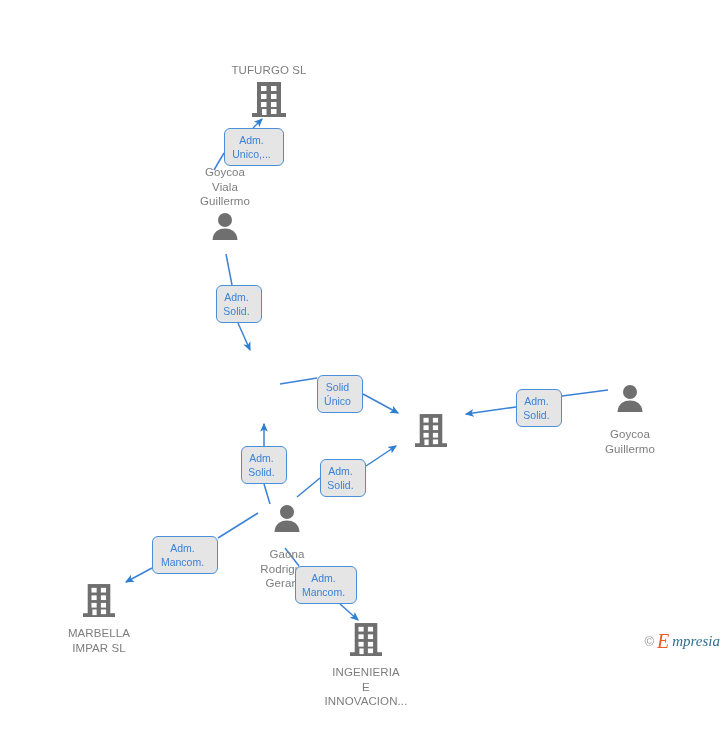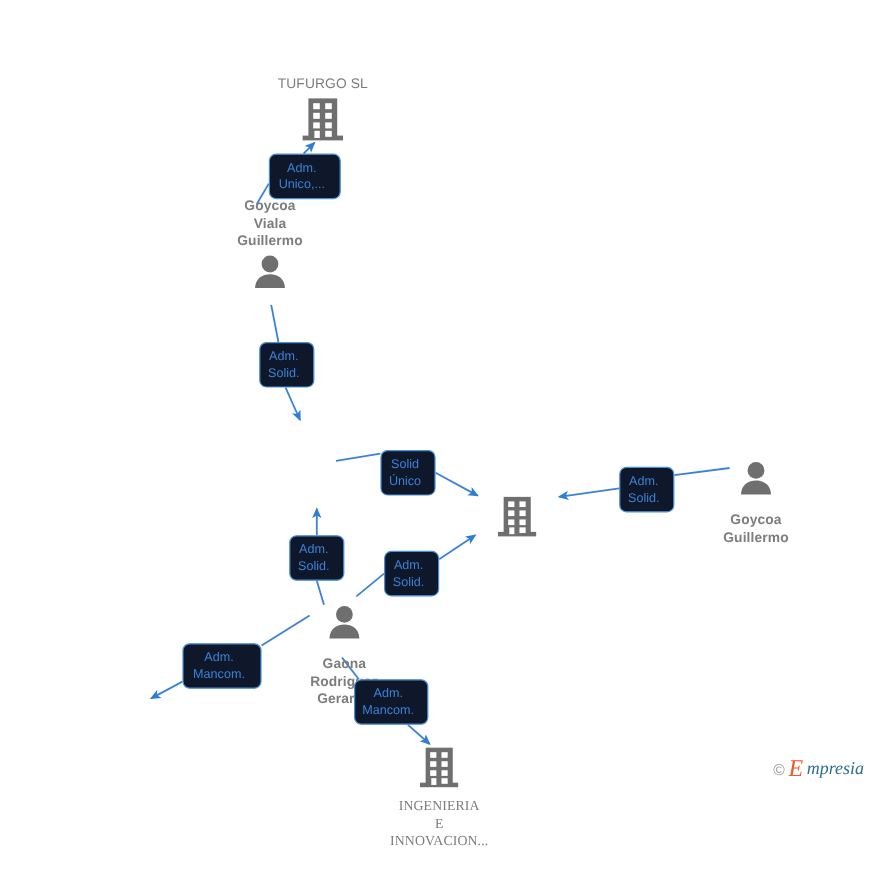--- a/index.html
+++ b/index.html
@@ -30,37 +30,37 @@
   .node .label{
     display:block;
     font-size:11.5px;
     line-height:14.5px;
     color:#7a7a7a;
     margin-top:2px;
     letter-spacing:.1px;
     white-space:pre-line;
   }
   .node.company .label{color:#7d7d7d;}
-  .node.person  .label{color:#7d7d7d;font-weight:bold;}
+  .node.person  .label{color:#7d7d7d;}
   .node.focus .label{
     color:#6b6b6b;
     font-weight:bold;
     font-size:11.5px;
     letter-spacing:.3px;
   }
   
   .node.above .label{margin-top:0;margin-bottom:2px;}
 
   
   .chip{
     position:absolute;
     box-sizing:border-box;
     border:1.4px solid #4a90d9;
     border-radius:6px;
-    background:#0f172a;
+    background:#e5e5e5;
     color:#3b82d6;
     font-size:10.5px;
     line-height:14px;
     text-align:center;
     padding:4px 5px 5px 0;
     white-space:pre-line;
     z-index:5;
   }
 
   
@@ -190,22 +190,40 @@
       <svg width="30" height="30" viewBox="0 0 30 30" xmlns="http://www.w3.org/2000/svg">
         <circle cx="15" cy="9" r="7" fill="#6f6f6f"></circle>
         <path d="M2.5,29 C3,20.5 9,17.5 15,17.5 C21,17.5 27,20.5 27.5,29 Z" fill="#6f6f6f"></path>
       </svg>
     </span>
     <span class="label">Gaona
 Rodriguez
 Gerardo</span>
   </div>
 
-
-  <div class="node company" style="left:366px;top:621px;font-family:Liberation Serif, serif;">
+  <div class="node company" style="left:99px;top:582px;">
+    <span class="glyph">
+      <svg width="32" height="38" viewBox="0 0 34 40" xmlns="http://www.w3.org/2000/svg">
+        <rect x="5" y="2" width="24" height="33" fill="#6f6f6f"></rect>
+        <rect x="0" y="33" width="34" height="4" fill="#6f6f6f"></rect>
+        <rect x="9" y="6" width="5.5" height="5" fill="#fff"></rect>
+        <rect x="19" y="6" width="5.5" height="5" fill="#fff"></rect>
+        <rect x="9" y="14" width="5.5" height="5" fill="#fff"></rect>
+        <rect x="19" y="14" width="5.5" height="5" fill="#fff"></rect>
+        <rect x="9" y="22" width="5.5" height="5" fill="#fff"></rect>
+        <rect x="19" y="22" width="5.5" height="5" fill="#fff"></rect>
+        <rect x="10" y="29" width="4.5" height="6" fill="#fff"></rect>
+        <rect x="19" y="29" width="5.5" height="5" fill="#fff"></rect>
+      </svg>
+    </span>
+    <span class="label">MARBELLA
+IMPAR  SL</span>
+  </div>
+
+  <div class="node company" style="left:366px;top:621px;">
     <span class="glyph">
       <svg width="32" height="38" viewBox="0 0 34 40" xmlns="http://www.w3.org/2000/svg">
         <rect x="5" y="2" width="24" height="33" fill="#6f6f6f"></rect>
         <rect x="0" y="33" width="34" height="4" fill="#6f6f6f"></rect>
         <rect x="9" y="6" width="5.5" height="5" fill="#fff"></rect>
         <rect x="19" y="6" width="5.5" height="5" fill="#fff"></rect>
         <rect x="9" y="14" width="5.5" height="5" fill="#fff"></rect>
         <rect x="19" y="14" width="5.5" height="5" fill="#fff"></rect>
         <rect x="9" y="22" width="5.5" height="5" fill="#fff"></rect>
         <rect x="19" y="22" width="5.5" height="5" fill="#fff"></rect>

